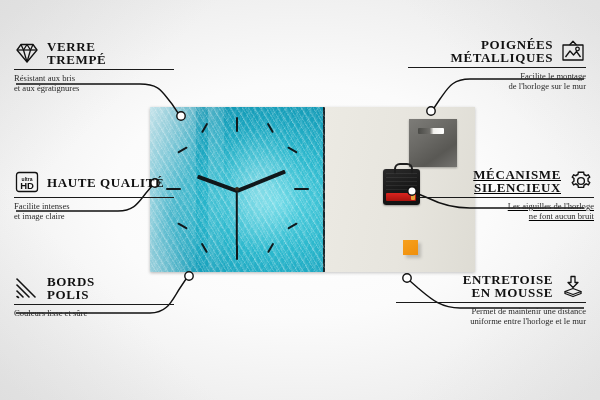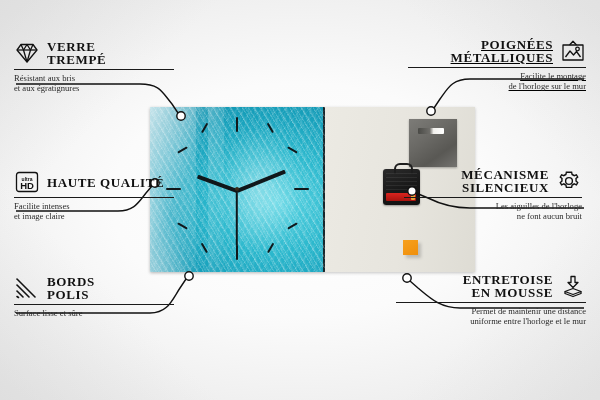--- a/index.html
+++ b/index.html
@@ -241,24 +241,24 @@
             <line x1="3" y1="20.5" x2="4.5" y2="21.5"></line>
           </g>
         </svg>
       </span>
       <span>
         <div class="c-title">BORDS</div>
         <div class="c-title">POLIS</div>
       </span>
     </div>
     <div class="c-rule" style="width:160px;"></div>
-    <div class="c-sub">Surface lisse et sûre</div>
-  </div>
-
-  <div class="callout c-right" style="left:408px;top:38px;text-decoration:underline;">
+    <div class="c-sub">Couleurs lisse et sûre</div>
+  </div>
+
+  <div class="callout c-right" style="left:408px;top:38px;">
     <div class="head-row right">
       <span>
         <div class="c-title">POIGNÉES</div>
         <div class="c-title">MÉTALLIQUES</div>
       </span>
       <span class="icon">
         <svg width="26" height="24" viewBox="0 0 26 24">
           <g fill="none" stroke="#111" stroke-width="1.3" stroke-linejoin="round">
             <path d="M9.5,6 L13,2.2 L16.5,6"></path>
             <rect x="3" y="6" width="20" height="15"></rect>
@@ -266,21 +266,21 @@
             <circle cx="17.5" cy="10" r="1.8"></circle>
           </g>
         </svg>
       </span>
     </div>
     <div class="c-rule" style="width:178px;margin-left:0;"></div>
     <div class="c-sub">Facilite le montage</div>
     <div class="c-sub">de l'horloge sur le mur</div>
   </div>
 
-  <div class="callout c-right" style="left:404px;top:168px;">
+  <div class="callout c-right" style="left:416px;top:168px;text-decoration:underline;">
     <div class="head-row right">
       <span>
         <div class="c-title">MÉCANISME</div>
         <div class="c-title">SILENCIEUX</div>
       </span>
       <span class="icon">
         <svg width="26" height="24" viewBox="0 0 26 24">
           <g fill="none" stroke="#111" stroke-width="1.4">
             <path d="M13,3.2 l2.6,0 l.5,2.3 a7.6,7.6 0 0 1 2.1,1.2 l2.2,-.9 l1.3,2.2 l-1.7,1.6 a7.6,7.6 0 0 1 0,2.4 l1.7,1.6 l-1.3,2.2 l-2.2,-.9 a7.6,7.6 0 0 1 -2.1,1.2 l-.5,2.3 l-2.6,0 l-2.6,0 l-.5,-2.3 a7.6,7.6 0 0 1 -2.1,-1.2 l-2.2,.9 l-1.3,-2.2 l1.7,-1.6 a7.6,7.6 0 0 1 0,-2.4 l-1.7,-1.6 l1.3,-2.2 l2.2,.9 a7.6,7.6 0 0 1 2.1,-1.2 l.5,-2.3 z"></path>
             <circle cx="13" cy="12" r="3.4"></circle>

